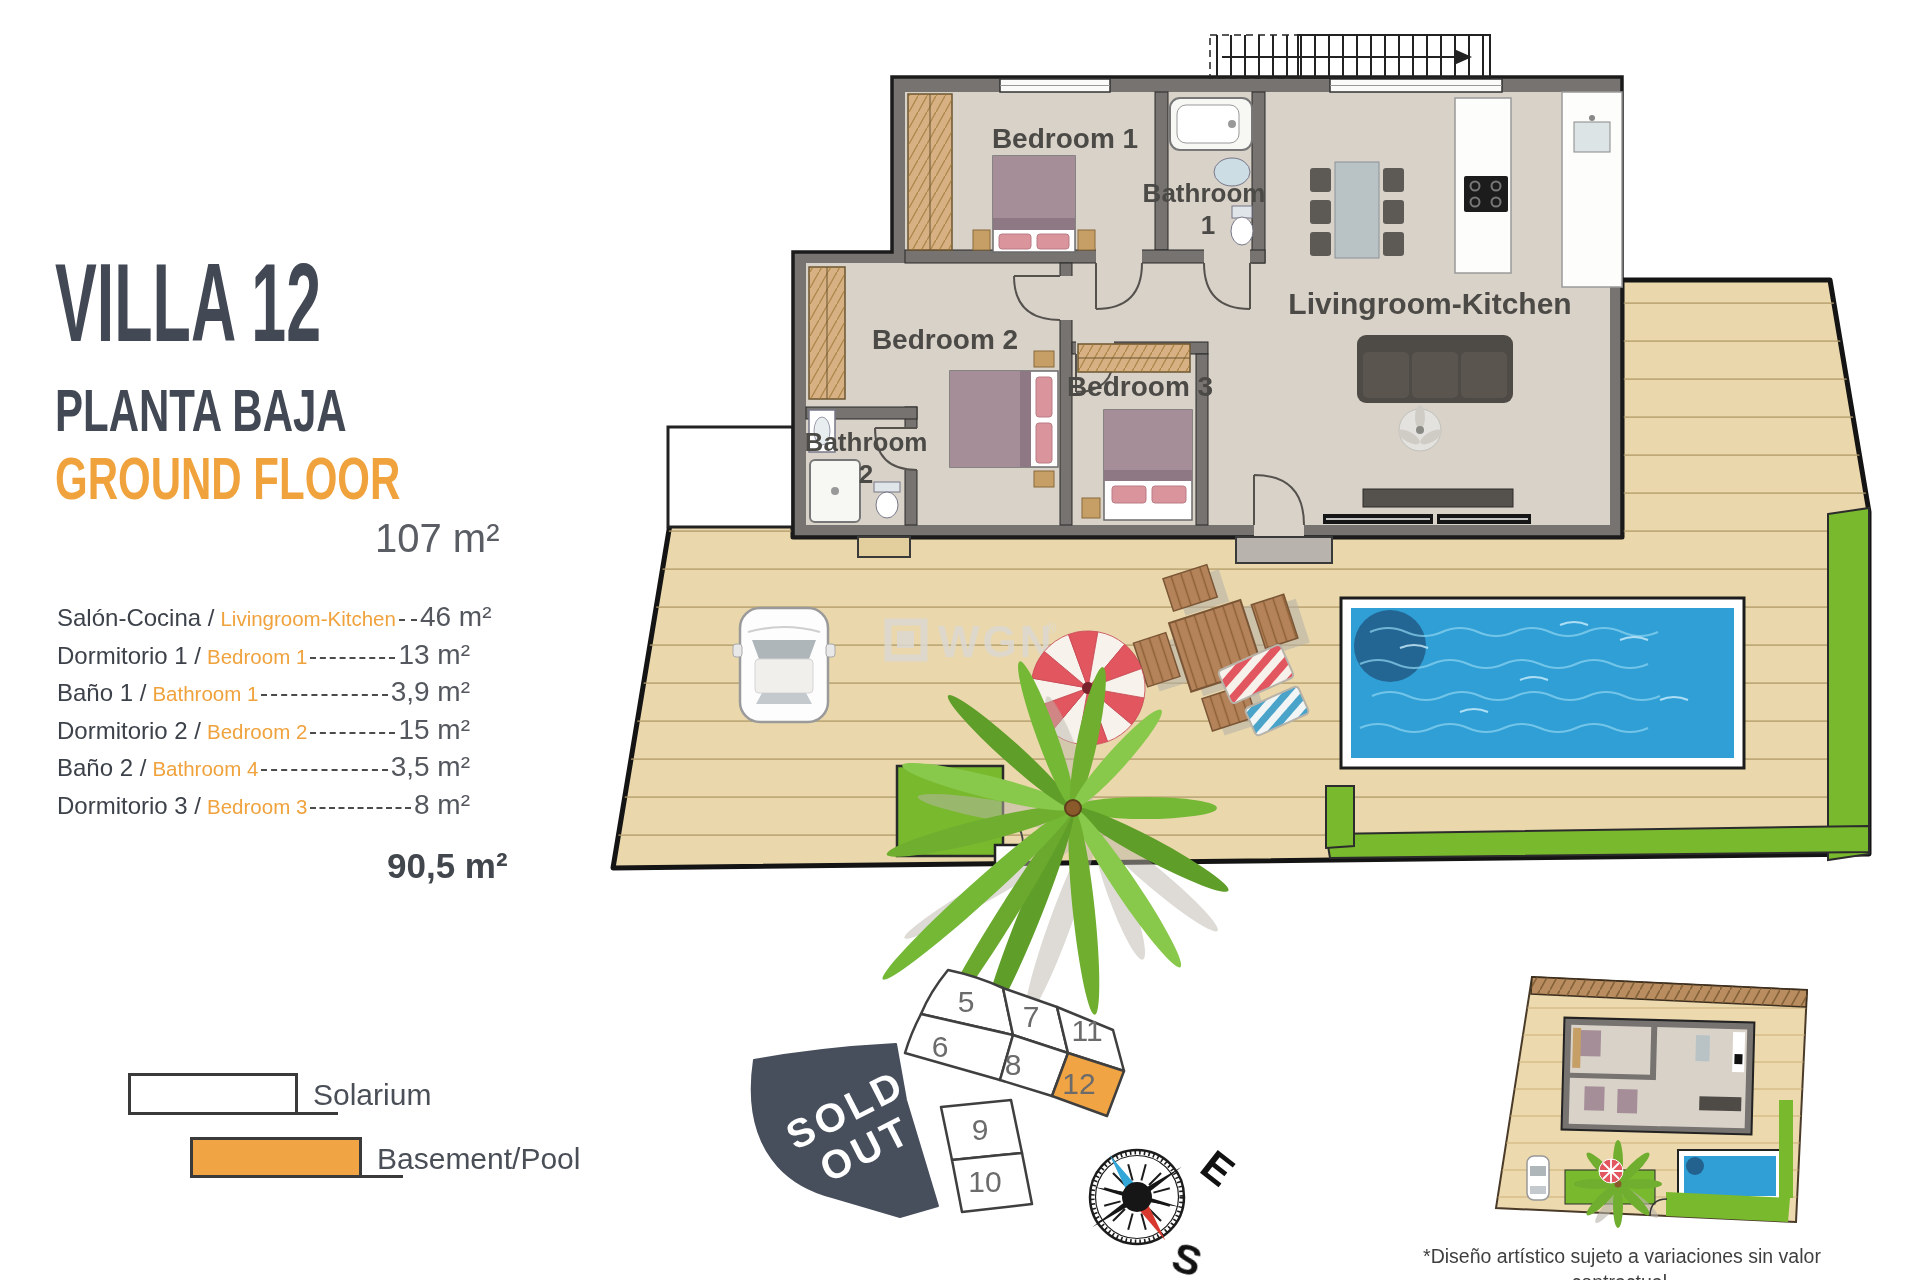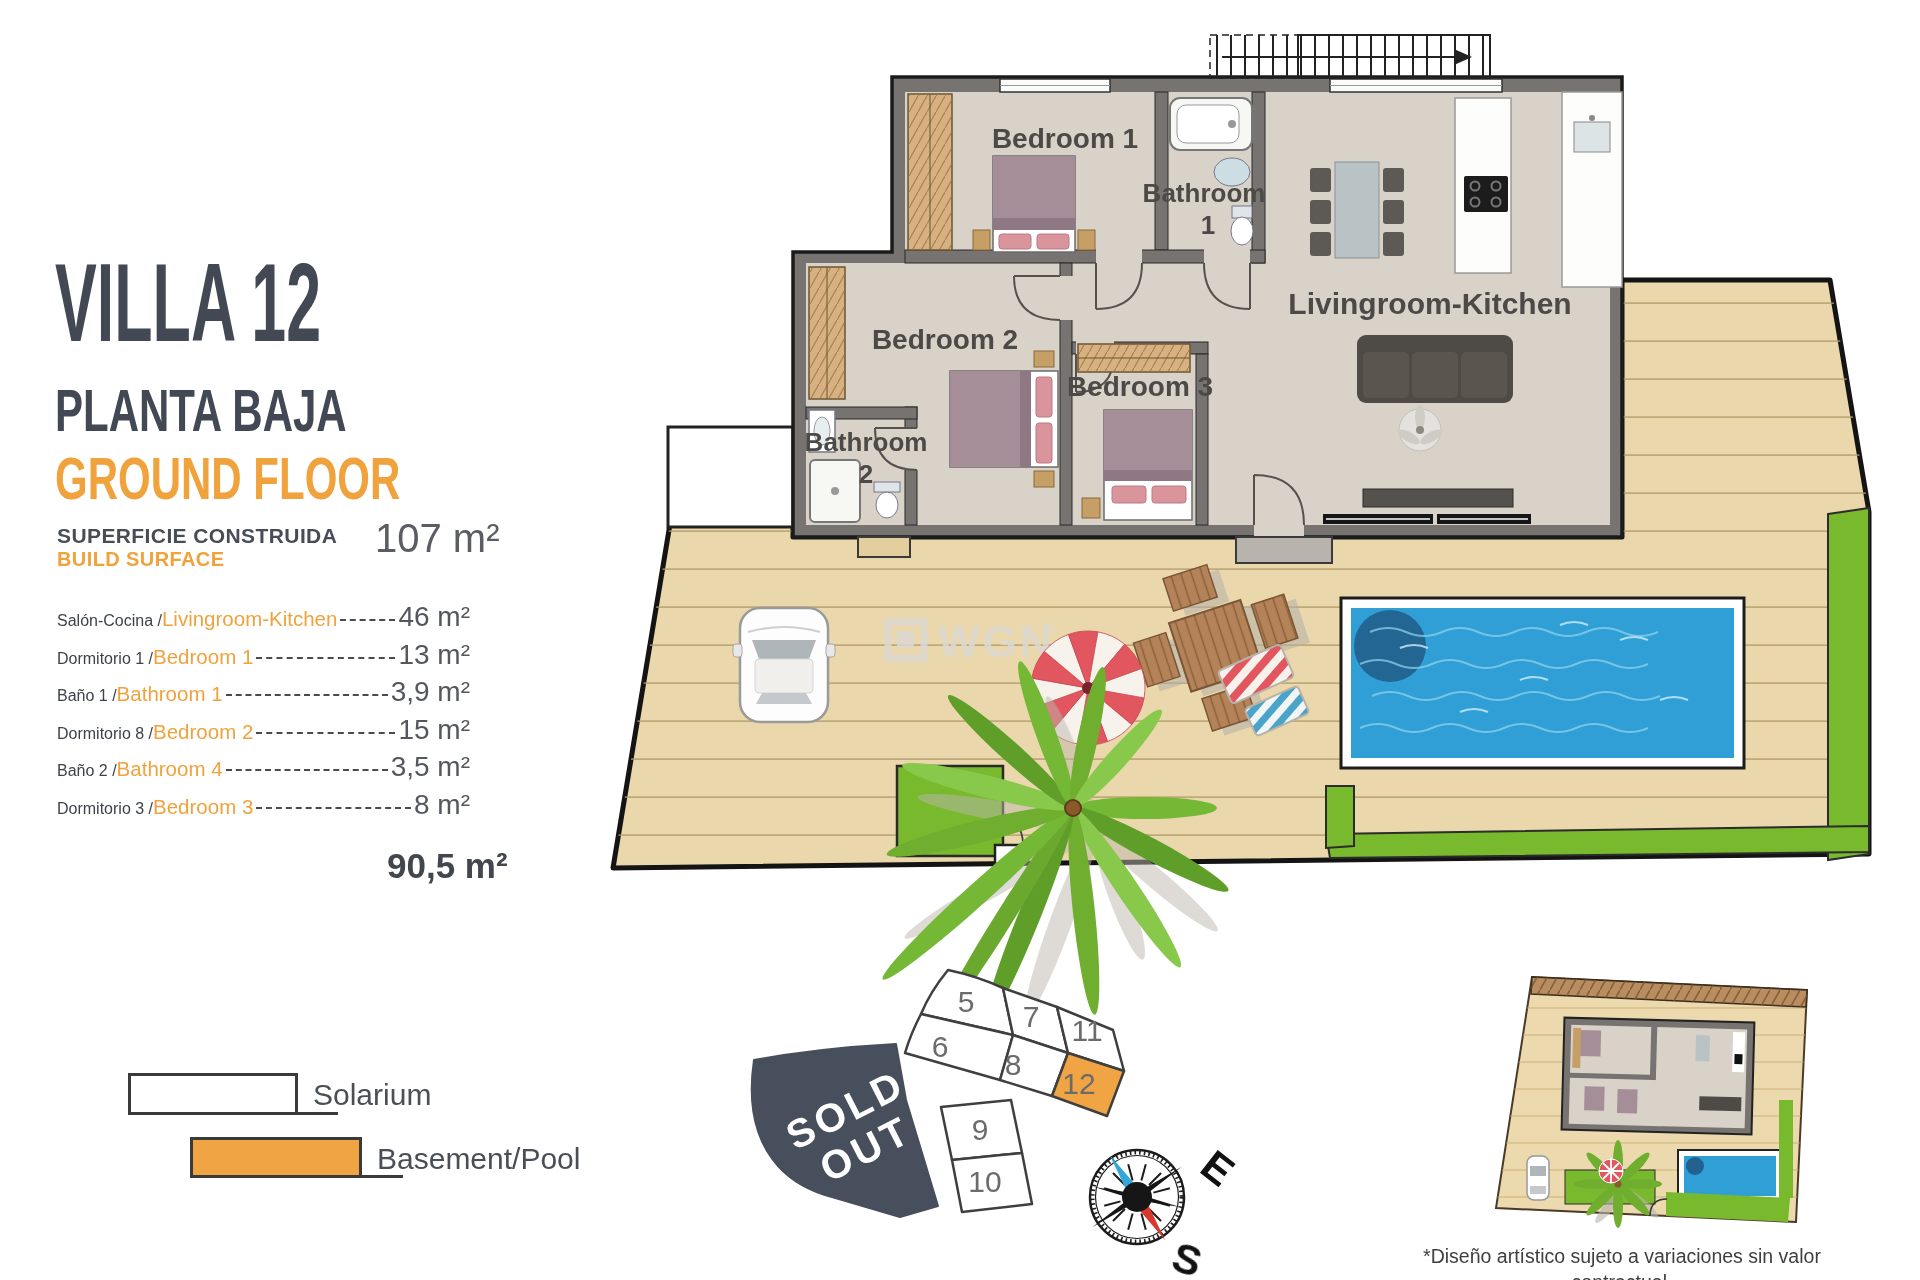--- a/index.html
+++ b/index.html
@@ -9,21 +9,21 @@
   .cond{white-space:nowrap;transform-origin:left top;font-weight:700;line-height:1;}
   #villa-title{left:55px;top:247px;font-size:112px;color:#424854;transform:scale(0.56,1);}
   #planta-baja{left:55px;top:381px;font-size:60px;color:#424854;transform:scale(0.70,1);}
   #ground-floor{left:55px;top:449px;font-size:60px;color:#F0A23C;transform:scale(0.70,1);}
   #build-block{left:57px;top:524px;line-height:1.15;}
   .lbl-dark{font-size:21px;font-weight:700;color:#474D57;letter-spacing:.4px;}
   .lbl-orange{font-size:20px;font-weight:700;color:#F0A23C;letter-spacing:.4px;}
   #build-value{left:375px;top:516px;font-size:40px;color:#5A5E64;}
   #rooms-list{left:57px;top:601px;width:413px;}
   .room-row{display:flex;align-items:baseline;height:37.5px;}
-  .room-es{font-size:16px;color:#3D424A;white-space:nowrap;}
+  .room-es{font-size:24px;color:#3D424A;margin-right:6px;white-space:nowrap;}
   .room-en{font-size:20.5px;color:#F0A23C;white-space:nowrap;}
   .leader{flex:1;border-bottom:2.5px dashed #4B4B4B;margin:0 3px;position:relative;top:-5px;min-width:18px;}
   .room-val{font-size:28px;color:#54585E;white-space:nowrap;}
   #total-block{left:57px;top:851px;line-height:1.15;}
   #total-value{left:387px;top:846px;font-size:35px;font-weight:700;color:#42464D;}
   .legend-box{border:3px solid #3A3A3A;}
   #legend-solarium-box{left:128px;top:1073px;width:164px;height:36px;background:#fff;}
   #legend-solarium-line{left:128px;top:1112px;width:210px;height:0;border-top:3px solid #3A3A3A;}
   #legend-solarium-label{left:313px;top:1078px;font-size:30px;color:#4A4F57;text-align:center;}
   #legend-basement-box{left:190px;top:1137px;width:166px;height:35px;background:#F0A444;}
@@ -480,24 +480,20 @@
       <path d="M1599,1171 H1623 M1611,1159 V1183 M1603,1163 L1619,1179 M1619,1163 L1603,1179" stroke="#fff" stroke-width="1.8"></path>
     </g>
     <path d="M1650,1216 Q1650,1199 1667,1199" fill="none" stroke="#333" stroke-width="1.5"></path>
   </g>
 </svg>
 
 <div class="abs cond" id="villa-title">VILLA 12</div>
 <div class="abs cond" id="planta-baja">PLANTA BAJA</div>
 <div class="abs cond" id="ground-floor">GROUND FLOOR</div>
 
-<div class="abs" id="build-block">
-  <div class="lbl-dark">SUPERFICIE CONSTRUIDA</div>
-  <div class="lbl-orange">BUILD SURFACE</div>
-</div>
 <div class="abs" id="build-value">107 m²</div>
 
 <div class="abs" id="rooms-list">
   <div class="room-row">
     <span class="room-es">Salón-Cocina /</span>
     <span class="room-en">Livingroom-Kitchen</span>
     <span class="leader"></span>
     <span class="room-val">46 m²</span>
   </div>
   <div class="room-row">
@@ -506,21 +502,21 @@
     <span class="leader"></span>
     <span class="room-val">13 m²</span>
   </div>
   <div class="room-row">
     <span class="room-es">Baño 1 /</span>
     <span class="room-en">Bathroom 1</span>
     <span class="leader"></span>
     <span class="room-val">3,9 m²</span>
   </div>
   <div class="room-row">
-    <span class="room-es">Dormitorio 8 /</span>
+    <span class="room-es">Dormitorio 2 /</span>
     <span class="room-en">Bedroom 2</span>
     <span class="leader"></span>
     <span class="room-val">15 m²</span>
   </div>
   <div class="room-row">
     <span class="room-es">Baño 2 /</span>
     <span class="room-en">Bathroom 4</span>
     <span class="leader"></span>
     <span class="room-val">3,5 m²</span>
   </div>

